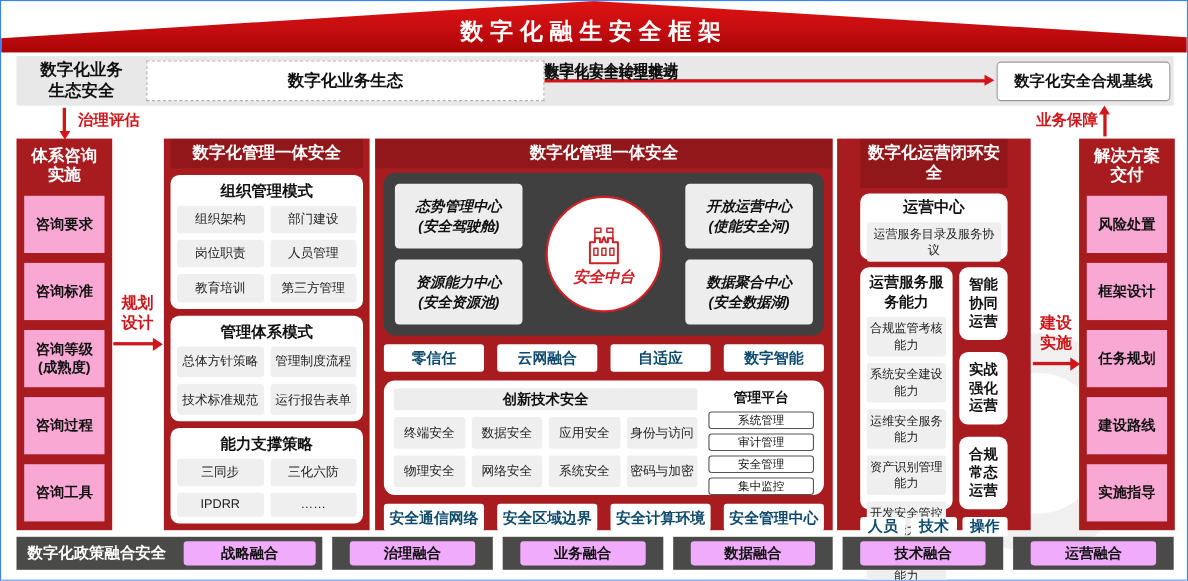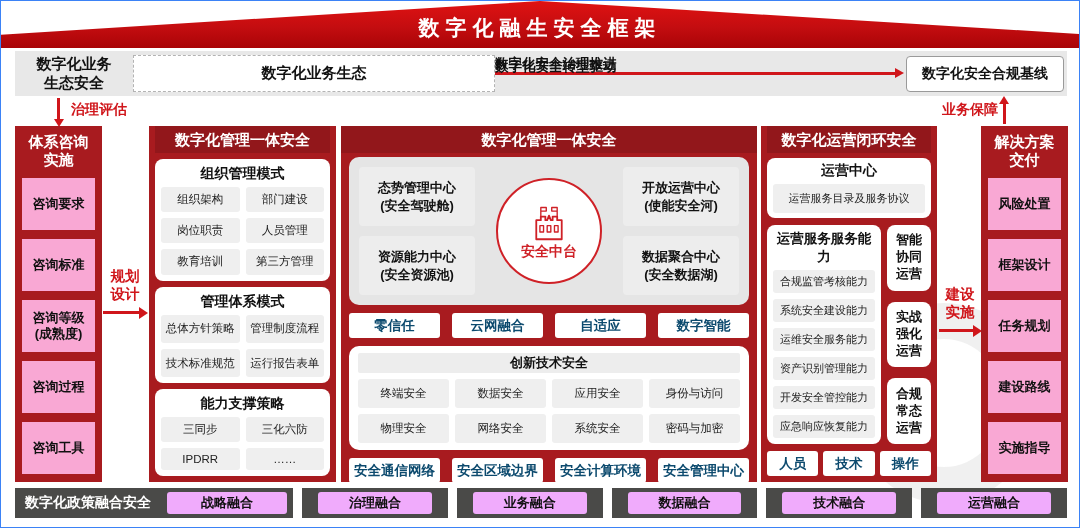--- a/index.html
+++ b/index.html
@@ -49,37 +49,37 @@
   
   .col2 { left:148px; width:187px; padding:0 6px 6px; display:flex; flex-direction:column; }
   .panel { background:#fff; border-radius:8px; margin-top:6px; padding:4px 6px 6px; display:flex; flex-direction:column; }
   .panel-h { text-align:center; font-weight:700; font-size:14px; color:#111; padding:2px 0 4px; }
   .grid2 { flex:1; display:grid; grid-template-columns:1fr 1fr; gap:6px; }
   .gitem { background:#efefef; border-radius:3px; display:flex; align-items:center; justify-content:center; text-align:center; font-size:11.5px; color:#222; padding:3px 1px; }
   .pA { height:122px; } .pB { height:97px; } .pC { height:87px; }
 
   
   .col3 { left:340px; width:416px; }
-  .centers-panel { position:relative; margin:4px 8px 0; height:148px; background:#e5e5e5; border-radius:10px; display:grid; grid-template-columns:1fr 128px 1fr; grid-template-rows:1fr 1fr; gap:10px; padding:10px; }
+  .centers-panel { position:relative; margin:4px 8px 0; height:148px; background:#404040; border-radius:10px; display:grid; grid-template-columns:1fr 128px 1fr; grid-template-rows:1fr 1fr; gap:10px; padding:10px;font-style:italic; }
   .cbox { background:#ededed; border-radius:4px; display:flex; align-items:center; justify-content:center; text-align:center; font-weight:600; font-size:13px; color:#111; line-height:1.35; }
   .cb1 { grid-column:1; grid-row:1; } .cb2 { grid-column:3; grid-row:1; }
   .cb3 { grid-column:1; grid-row:2; } .cb4 { grid-column:3; grid-row:2; }
   .hub { position:absolute; left:50%; top:50%; transform:translate(-50%,-50%); width:106px; height:106px; background:#fff; border:2.5px solid #cf2127; border-radius:50%; display:flex; flex-direction:column; align-items:center; justify-content:center; gap:1px; }
   .hub-label { color:#cf2127; font-weight:700; font-size:14px; }
   .cap-row,.foot-row { display:flex; gap:12px; margin:8px 8px 0; height:25px; }
   .capbox,.footbox { flex:1; background:#fff; border-radius:3px; display:flex; align-items:center; justify-content:center; font-weight:700; font-size:13.5px; color:#0c4a6e; }
   .tech-panel { margin:8px 8px 0; height:104px; background:#fff; border-radius:10px; padding:7px 9px; display:flex; gap:10px; }
   .tech-left { flex:1; display:grid; grid-template-columns:repeat(4,1fr); grid-template-rows:20px 1fr 1fr; gap:6px; }
   .tech-h { grid-column:1/5; background:#ededed; border-radius:2px; display:flex; align-items:center; justify-content:center; font-weight:700; font-size:13px; color:#111; }
   .tech-right { width:96px; display:flex; flex-direction:column; gap:4px; }
   .mgmt-h { text-align:center; font-weight:700; font-size:12.5px; color:#111; }
   .mbox { flex:1; border:1px solid #555; border-radius:3px; display:flex; align-items:center; justify-content:center; font-size:10.5px; color:#111; background:#fff; }
 
   
-  .col4 { left:760px; width:176px; padding:0 6px 6px; display:flex; flex-direction:column; }
+  .col4 { left:760px; width:176px; padding:0 21px 6px; display:flex; flex-direction:column; }
   .ops-top { height:60px; margin-top:5px; padding:2px 6px 5px; }
   .ops-top .gitem { flex:1; font-size:11px; }
   .ops-body { margin-top:7px; height:220px; display:flex; gap:6px; }
   .svc { flex:1; margin-top:0; padding:3px 6px 6px; }
   .svc .panel-h { font-size:13.5px; }
   .svc .svc-items { flex:1; display:flex; flex-direction:column; gap:6px; }
   .svc .gitem { flex:1; font-size:11px; }
   .side-stack { width:44px; display:flex; flex-direction:column; gap:11px; }
   .sidebox { flex:1; background:#fff; border-radius:8px; display:flex; align-items:center; justify-content:center; text-align:center; font-weight:700; font-size:13px; line-height:1.3; color:#111; }
   .ops-foot { margin-top:7px; height:25px; display:flex; gap:5px; }
@@ -216,20 +216,27 @@
         <div class="tech-h">创新技术安全</div>
         <div class="gitem">终端安全</div>
         <div class="gitem">数据安全</div>
         <div class="gitem">应用安全</div>
         <div class="gitem">身份与访问</div>
         <div class="gitem">物理安全</div>
         <div class="gitem">网络安全</div>
         <div class="gitem">系统安全</div>
         <div class="gitem">密码与加密</div>
       </div>
+      <div class="tech-right">
+        <div class="mgmt-h">管理平台</div>
+        <div class="mbox">系统管理</div>
+        <div class="mbox">审计管理</div>
+        <div class="mbox">安全管理</div>
+        <div class="mbox">集中监控</div>
+      </div>
     </div>
     <div class="foot-row">
       <div class="footbox">安全通信网络</div>
       <div class="footbox">安全区域边界</div>
       <div class="footbox">安全计算环境</div>
       <div class="footbox">安全管理中心</div>
     </div>
   </div>
 
   <div class="col col4">

